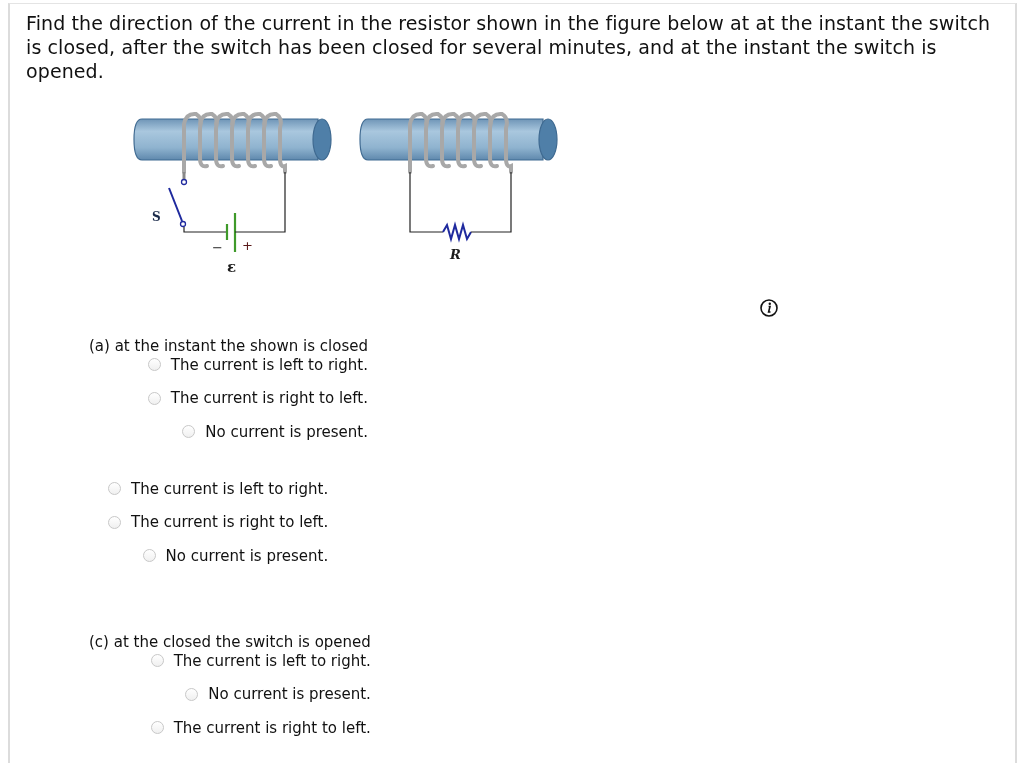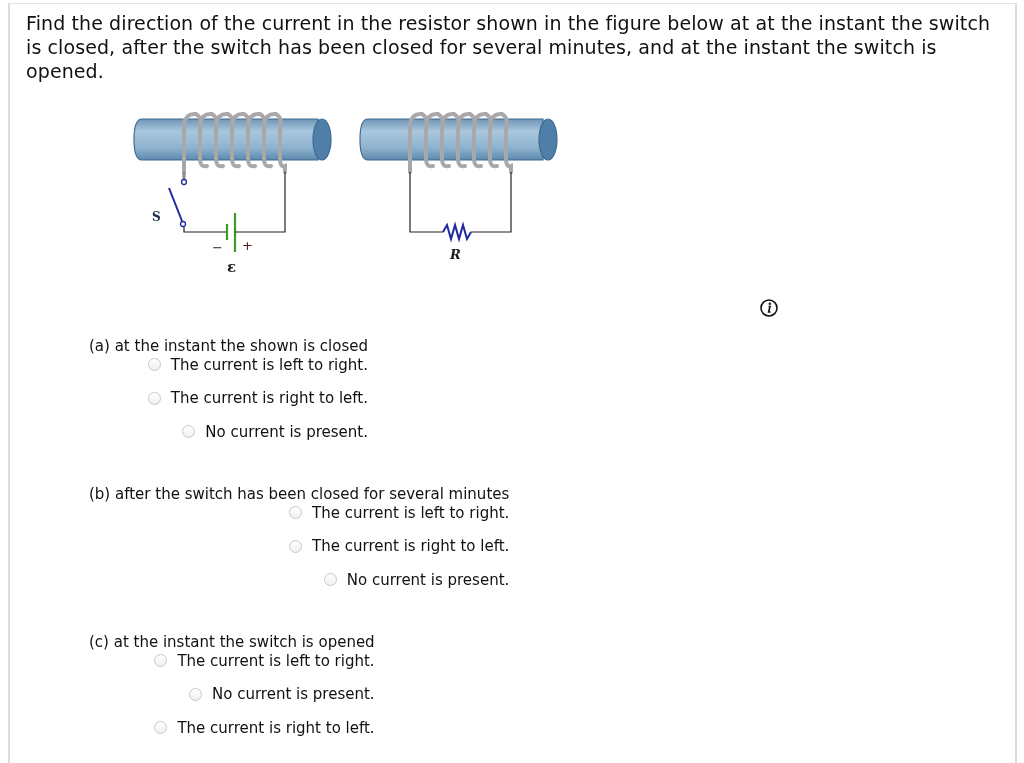--- a/index.html
+++ b/index.html
@@ -107,39 +107,38 @@
       <span class="opt-label">The current is right to left.</span>
     </div>
     <div class="option">
       <span class="radio"></span>
       <span class="opt-label">No current is present.</span>
     </div>
   </div>
 </div>
 
 <div class="part" style="top:482px;">
-  <div class="part-title">(b) after the switch has been closed for several minutes</div>
   <div class="options">
     <div class="option">
       <span class="radio"></span>
       <span class="opt-label">The current is left to right.</span>
     </div>
     <div class="option">
       <span class="radio"></span>
       <span class="opt-label">The current is right to left.</span>
     </div>
     <div class="option">
       <span class="radio"></span>
       <span class="opt-label">No current is present.</span>
     </div>
   </div>
 </div>
 
 <div class="part" style="top:630px;">
-  <div class="part-title">(c) at the instant the switch is opened</div>
+  <div class="part-title">(c) at the closed the switch is opened</div>
   <div class="options">
     <div class="option">
       <span class="radio"></span>
       <span class="opt-label">The current is left to right.</span>
     </div>
     <div class="option">
       <span class="radio"></span>
       <span class="opt-label">No current is present.</span>
     </div>
     <div class="option">

